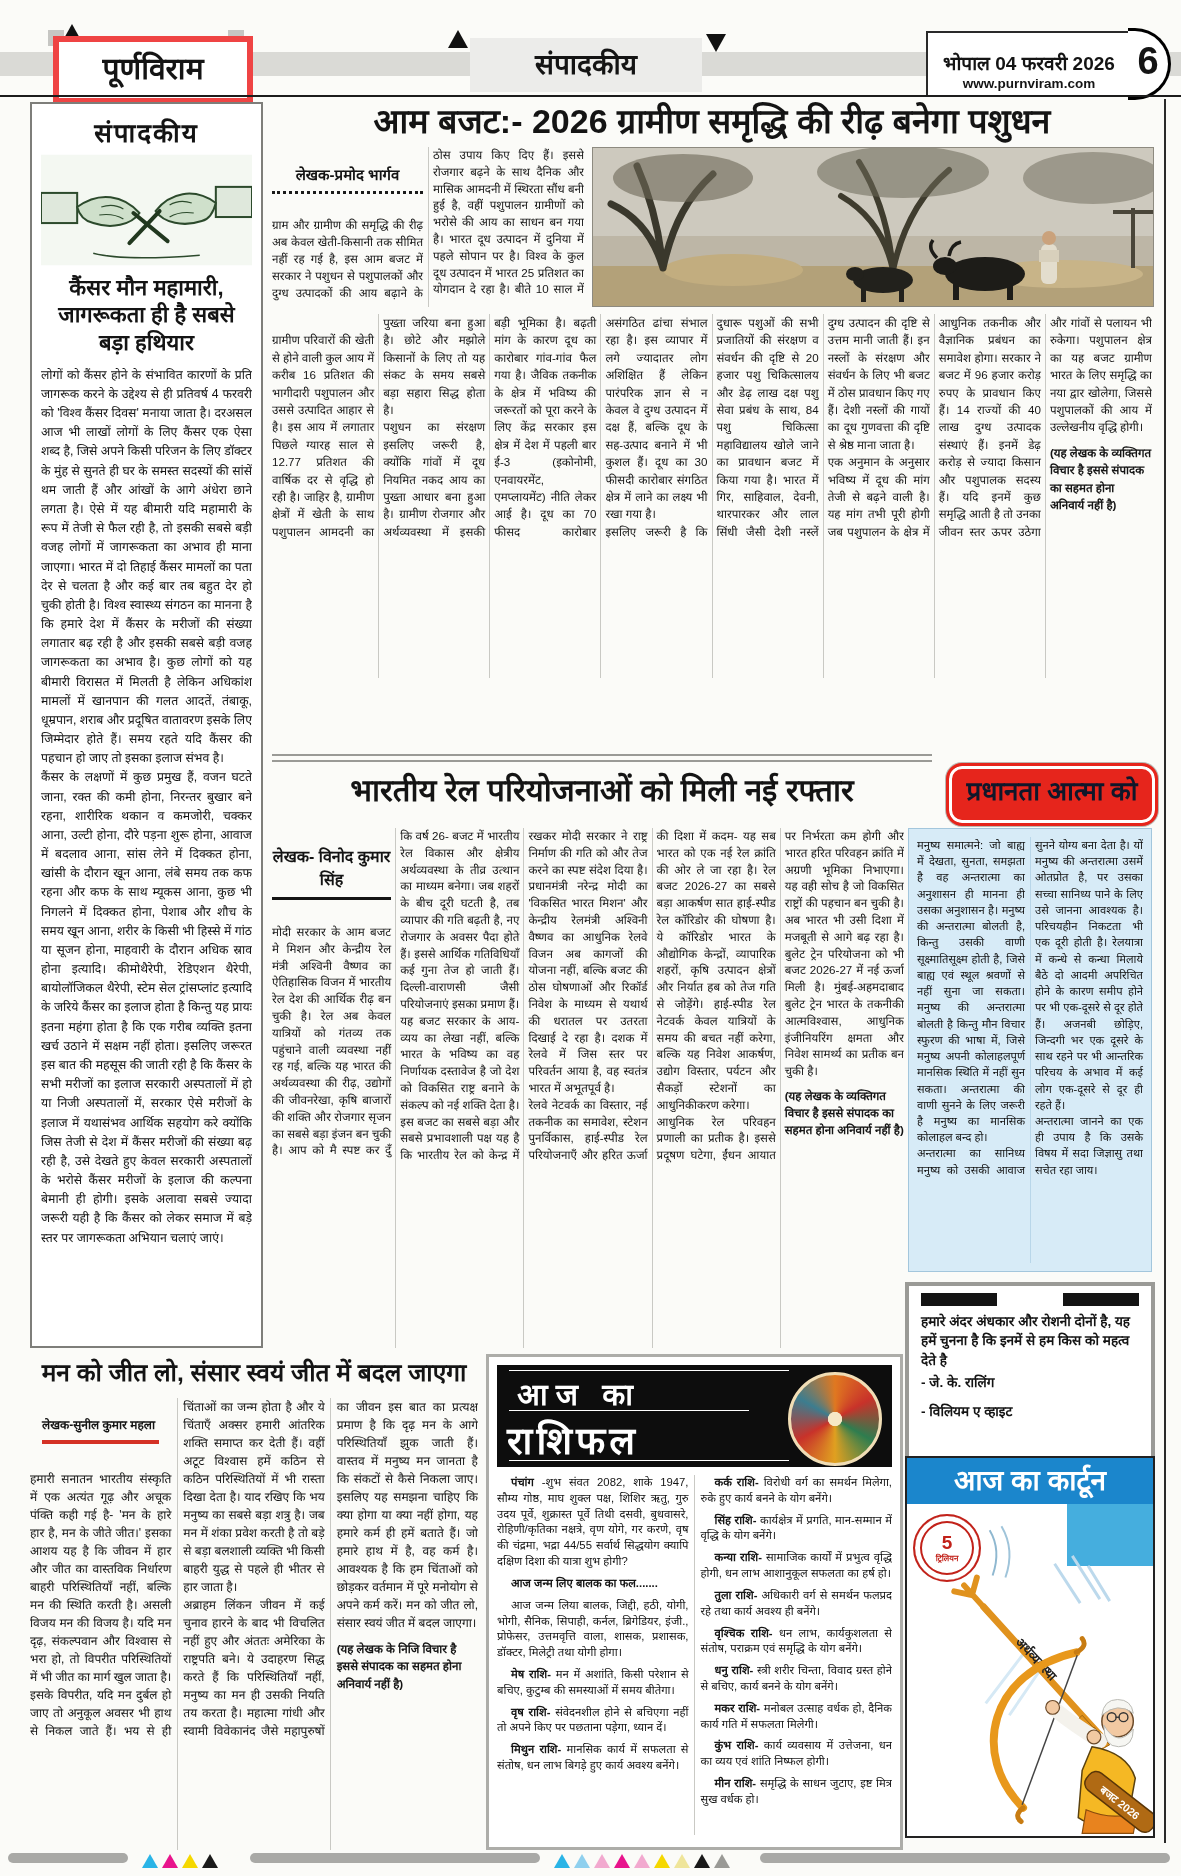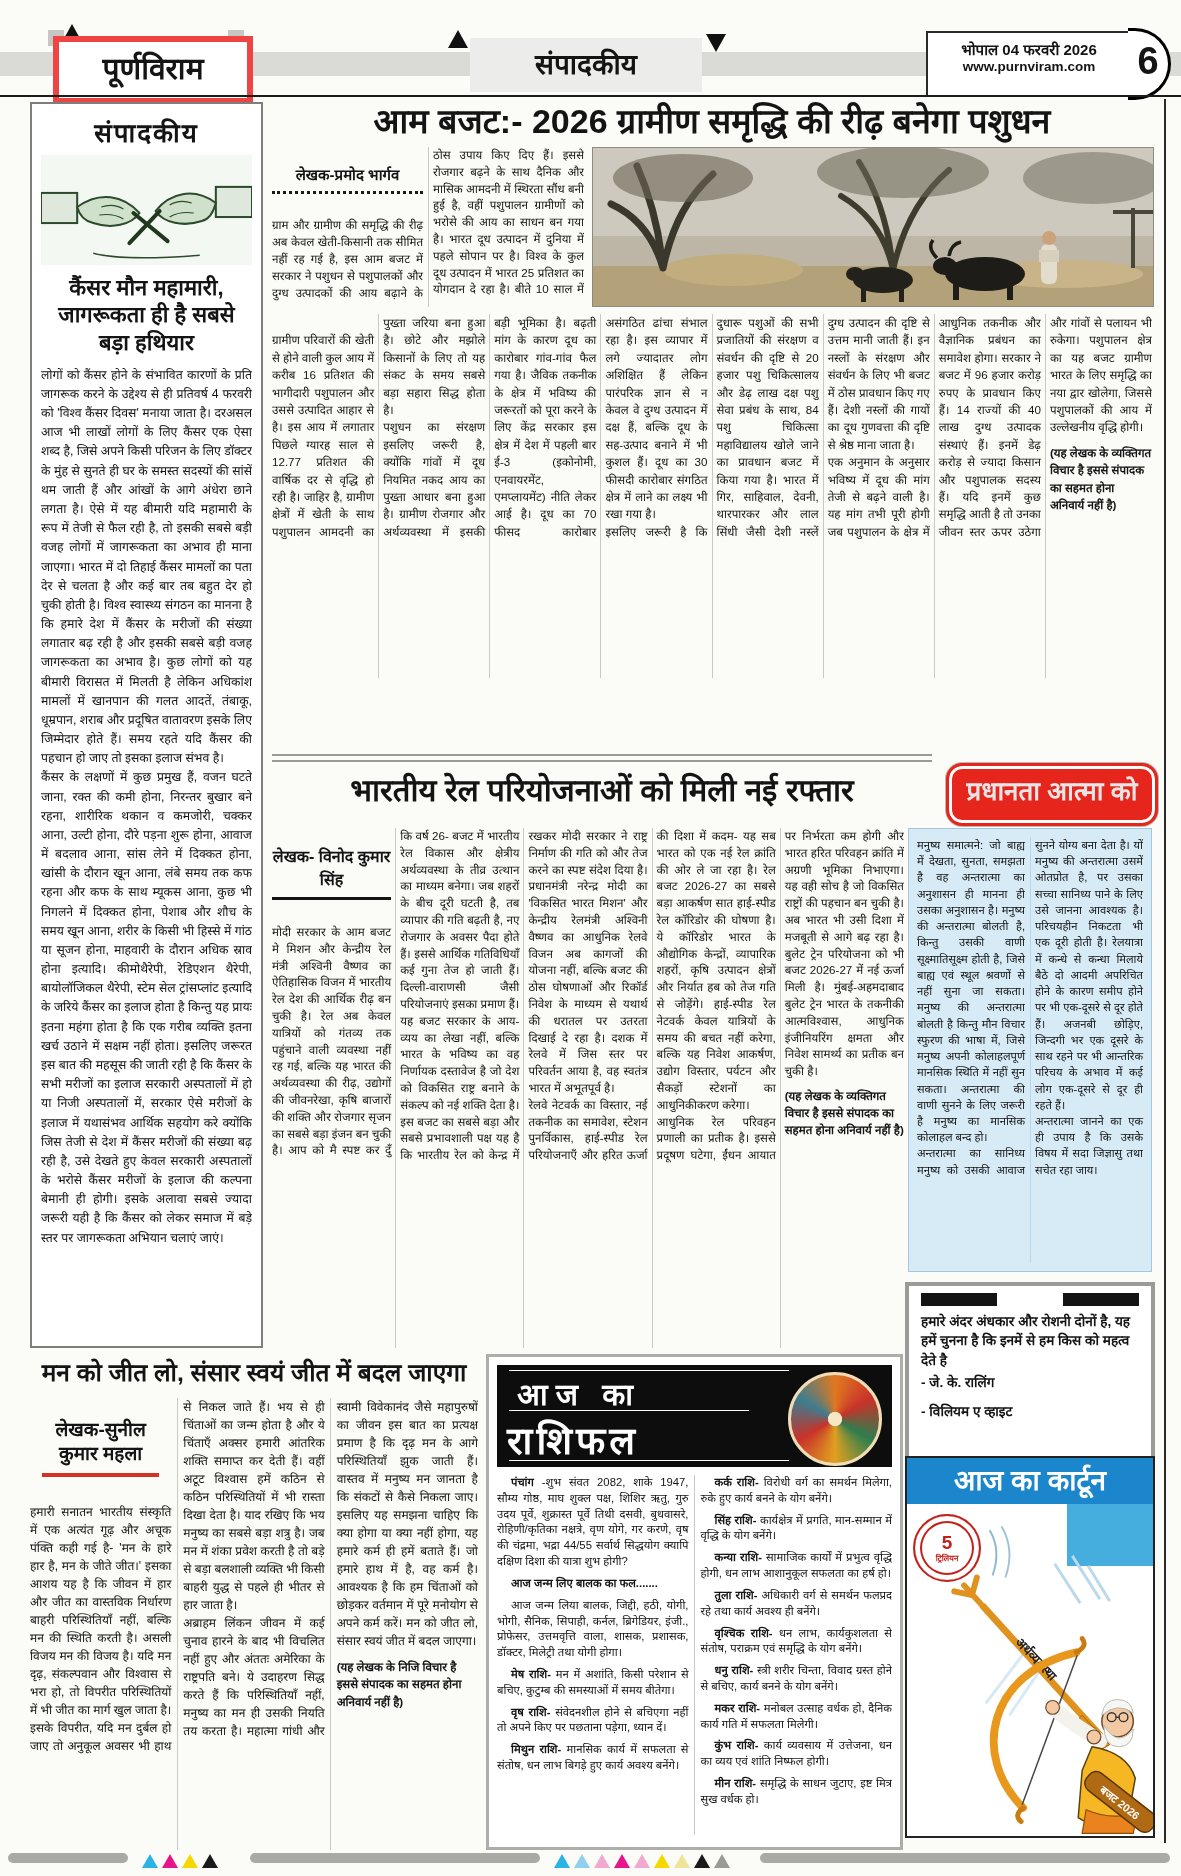--- a/index.html
+++ b/index.html
@@ -8,56 +8,56 @@
   .abs{position:absolute;}
   .jtext{text-align:justify;white-space:pre-line;overflow:hidden;}
   .cols{column-rule:1px solid #c9c9c4;}
   
   .mast-band{background:#dadad6;}
   .mast-rule{background:#1c1c1c;}
   .logo-tab{width:16px;height:16px;background:#c6c6c3;}
   .logo-box{border:6px solid #ef4444;background:#fff;text-align:center;font-weight:800;font-size:30px;line-height:54px;}
   .section-box{background:#ececea;text-align:center;font-weight:800;font-size:28px;line-height:54px;}
   .date-box{border:2px solid #2a2a2a;background:#fff;text-align:center;}
-  .date-line1{font-size:15px;font-weight:800;margin-top:6px;}
+  .date-line1{font-size:19px;font-weight:800;margin-top:17px;}
   .date-line2{font-size:13.5px;font-weight:600;}
   .page-num{border:3px solid #000;border-left:0;border-radius:0 36px 36px 0;text-align:center;font-size:38px;font-weight:800;line-height:60px;background:#fff;}
   .tri-up{width:0;height:0;border-left:10px solid transparent;border-right:10px solid transparent;border-bottom:18px solid #111;}
   .tri-down{width:0;height:0;border-left:10px solid transparent;border-right:10px solid transparent;border-top:18px solid #111;}
   
   .ed-box{border:2px solid #7e7e7a;background:#fff;padding:10px 9px;box-sizing:border-box;}
   .ed-title{font-size:26px;font-weight:800;text-align:center;letter-spacing:2px;margin:0 0 4px;}
   .ed-headline{font-size:22px;line-height:1.24;font-weight:800;text-align:center;margin:8px 0 10px;}
   .ed-body{font-size:12.3px;line-height:1.56;}
   
   .lead-headline{font-size:34px;font-weight:800;text-align:center;line-height:46px;}
   .byline{font-weight:800;text-align:center;border-bottom:3px dotted #1a1a1a;padding-bottom:5px;margin:0 0 7px;}
   .lead-top{column-count:2;column-gap:10px;font-size:11.6px;line-height:1.45;}
   .lead-bottom{column-count:8;column-gap:9px;font-size:11.6px;line-height:1.5;}
   .photo{border:1px solid #8d8a80;}
   .disclaimer{font-weight:800;text-align:left;font-size:11.6px;margin-top:8px;white-space:normal;}
   .sep-double{border-top:2px solid #9a9a96;border-bottom:2px solid #9a9a96;height:4px;}
   
   .rail-headline{font-size:31px;font-weight:800;text-align:center;line-height:50px;}
   .red-box{background:#e6251c;border:3px solid #e6251c;border-radius:16px;box-shadow:inset 0 0 0 3px #fff,0 0 0 1px #b9b9b4;
-           color:#e5e5e5;font-size:26px;font-weight:800;text-align:center;line-height:51px;}
+           color:#0f172a;font-size:26px;font-weight:800;text-align:center;line-height:51px;}
   .rail-body{column-count:5;column-gap:9px;font-size:11.6px;line-height:1.45;}
   .rail-byline{font-weight:800;font-size:16px;text-align:center;border-bottom:3px solid #141414;padding-bottom:6px;margin:0 0 7px;}
   
   .soul-box{background:#d7ebf7;border:1px solid #a3c6dc;padding:8px;box-sizing:border-box;column-count:2;column-gap:10px;
             column-rule:1px solid #b8d6e9;font-size:11.2px;line-height:1.45;}
   
   .quote-box{border:4px solid #9a9a96;background:#fff;padding:26px 12px 8px;box-sizing:border-box;}
   .q-bar{position:absolute;top:7px;width:76px;height:13px;background:#141414;}
   .q-text{font-size:13.6px;line-height:1.42;font-weight:700;margin:0 0 2px;}
   .q-author{font-size:13.6px;font-weight:700;margin:0 0 10px;}
   
   .mind-headline{font-size:24.5px;font-weight:800;text-align:center;line-height:38px;}
   .mind-cols{column-count:3;column-gap:12px;font-size:12px;line-height:1.5;}
-  .mind-byline{font-size:19px;line-height:1.25;font-weight:800;text-align:center;border-bottom:4px solid #d43125;padding:2px 0 7px;margin:0 12px 8px;}
+  .mind-byline{font-size:12px;line-height:1.25;font-weight:800;border-bottom:4px solid #d43125;padding:2px 0 7px;margin:0 12px 8px;}
   
   .horo-box{border:3px solid #adada9;background:#fff;padding:8px;box-sizing:border-box;}
   .horo-head{background:#0d0d0d;position:relative;height:102px;}
   .horo-t1{position:absolute;left:20px;top:8px;color:#fff;font-size:30px;font-weight:800;letter-spacing:8px;}
   .horo-t2{position:absolute;left:10px;top:48px;color:#fff;font-size:38px;font-weight:800;letter-spacing:4px;}
   .horo-line{position:absolute;background:#fff;height:1px;}
   .wheel{position:absolute;right:10px;top:7px;width:88px;height:88px;border-radius:50%;border:3px solid #f0ddb5;
          background:radial-gradient(circle at center,#f6e8c6 0 11%,rgba(0,0,0,0) 12%),
                     conic-gradient(#e07820,#c8322a,#2e7d4f,#e0a020,#c8322a,#3c7d8f,#e07820);}
   .horo-body{column-count:2;column-gap:12px;column-rule:1px solid #c9c9c4;font-size:11.3px;line-height:1.4;margin-top:8px;height:360px;overflow:hidden;text-align:justify;}

